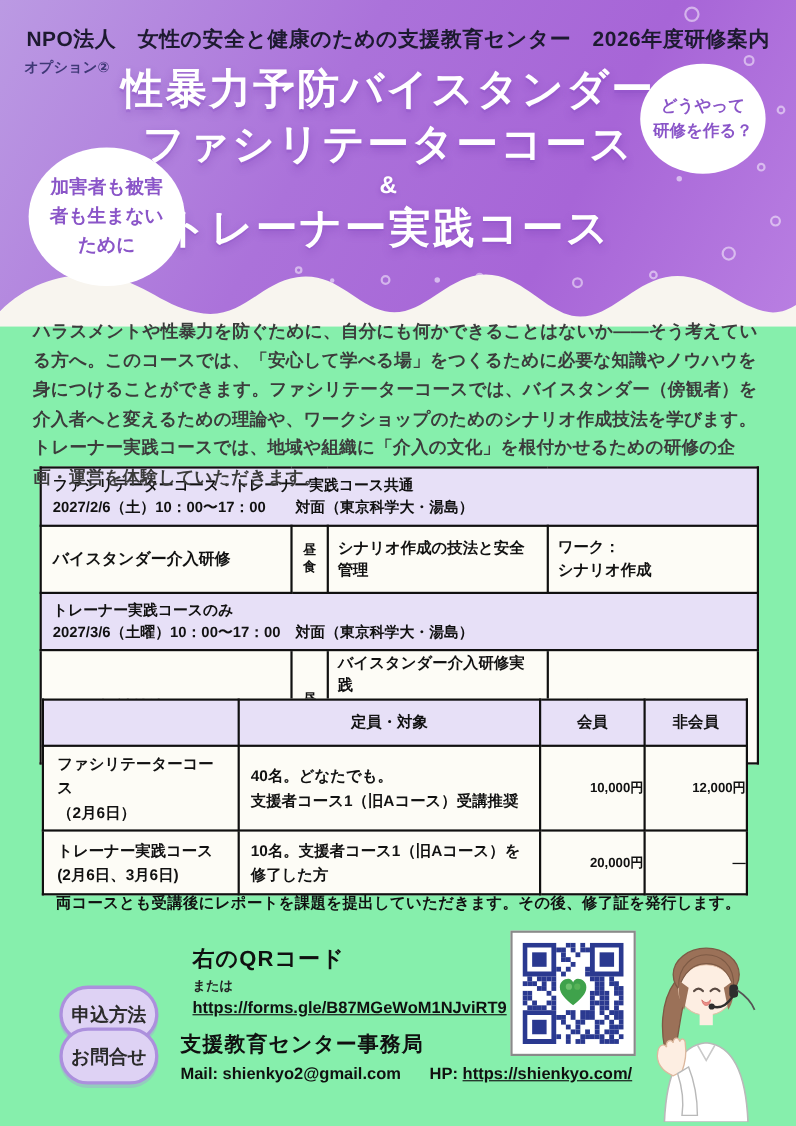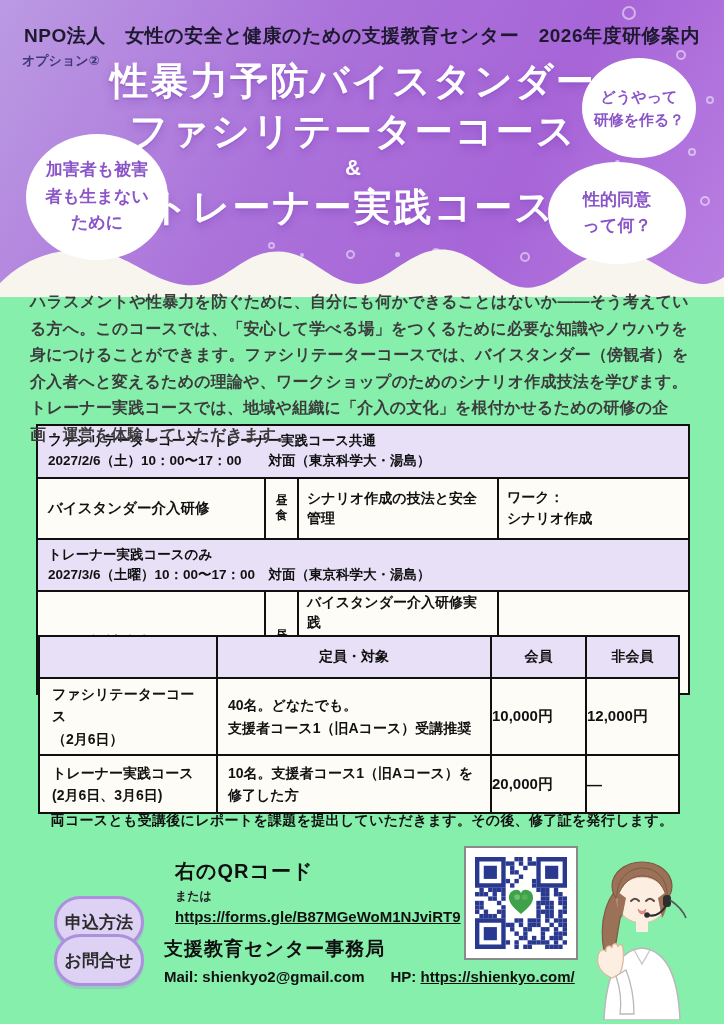--- a/index.html
+++ b/index.html
@@ -69,21 +69,21 @@
   .schedule .c-lunch{ text-align:center; font-size:12px; line-height:1.25; white-space:pre-line; padding:2px; }
   .schedule .c-topic{ padding:0 8px; white-space:pre-line; line-height:1.45; }
   .schedule .c-work{ padding:4px 8px; white-space:pre-line; line-height:1.5;border-radius:25px; }
   .schedule tr.rowA td{ height:44px; }
   .schedule tr.rowB td{ height:60px; }
   .price{ position:absolute; left:38px; top:635px; width:640px; }
   .price td{ font-size:14px; }
   .price tr.head td{ background:#e7e0f7; text-align:center; height:42px; font-size:14px; }
   .price .c-name{ padding:4px 12px; white-space:pre-line; line-height:1.6; }
   .price .c-cap{ padding:4px 10px; white-space:pre-line; line-height:1.6; }
-  .price .c-fee{ text-align:left; font-size:15px; }
+  .price .c-fee{ text-align:right; font-size:12px; }
   .price tr.r1 td{ height:66px; } .price tr.r2 td{ height:58px; }
   .note{
     position:absolute; left:0; top:812px; width:100%; text-align:center;
     font-size:14px; font-weight:700; color:#111; letter-spacing:.3px;
   }
   
   .badge{
     position:absolute; left:54px; width:90px; height:52px; border-radius:26px;
     background:#ded2f4; border:3px solid #ac90dd;
     display:flex; align-items:center; justify-content:center;
@@ -141,22 +141,20 @@
       <div class="title-l t2">ファシリテーターコース</div>
       <div class="t-amp">&amp;</div>
       <div class="title-l t3">トレーナー実践コース</div>
     </div>
 
     <div class="speech-circle sc-left">加害者も被害
 者も生まない
 ために</div>
     <div class="speech-circle sc-topright">どうやって
 研修を作る？</div>
-    <div class="speech-circle sc-right">性的同意
-って何？</div>
 
     <svg class="hero-wave" viewBox="0 0 724 58" preserveAspectRatio="none">
       <path fill="#f8f5ef" d="M0,58 L0,44
         C28,16 62,8 95,12 C132,17 150,42 185,46
         C222,50 236,18 270,13 C306,8 322,38 350,44
         C382,51 402,16 435,11 C470,6 492,42 520,48
         C552,54 572,20 605,13 C642,6 662,36 695,44
         C706,47 716,43 724,38 L724,58 Z"></path>
     </svg>
   </header>

